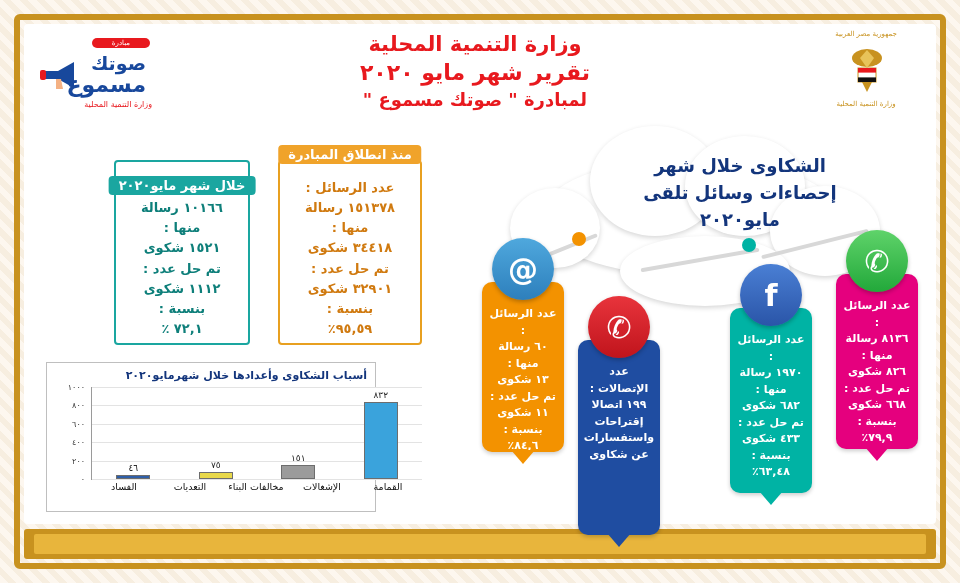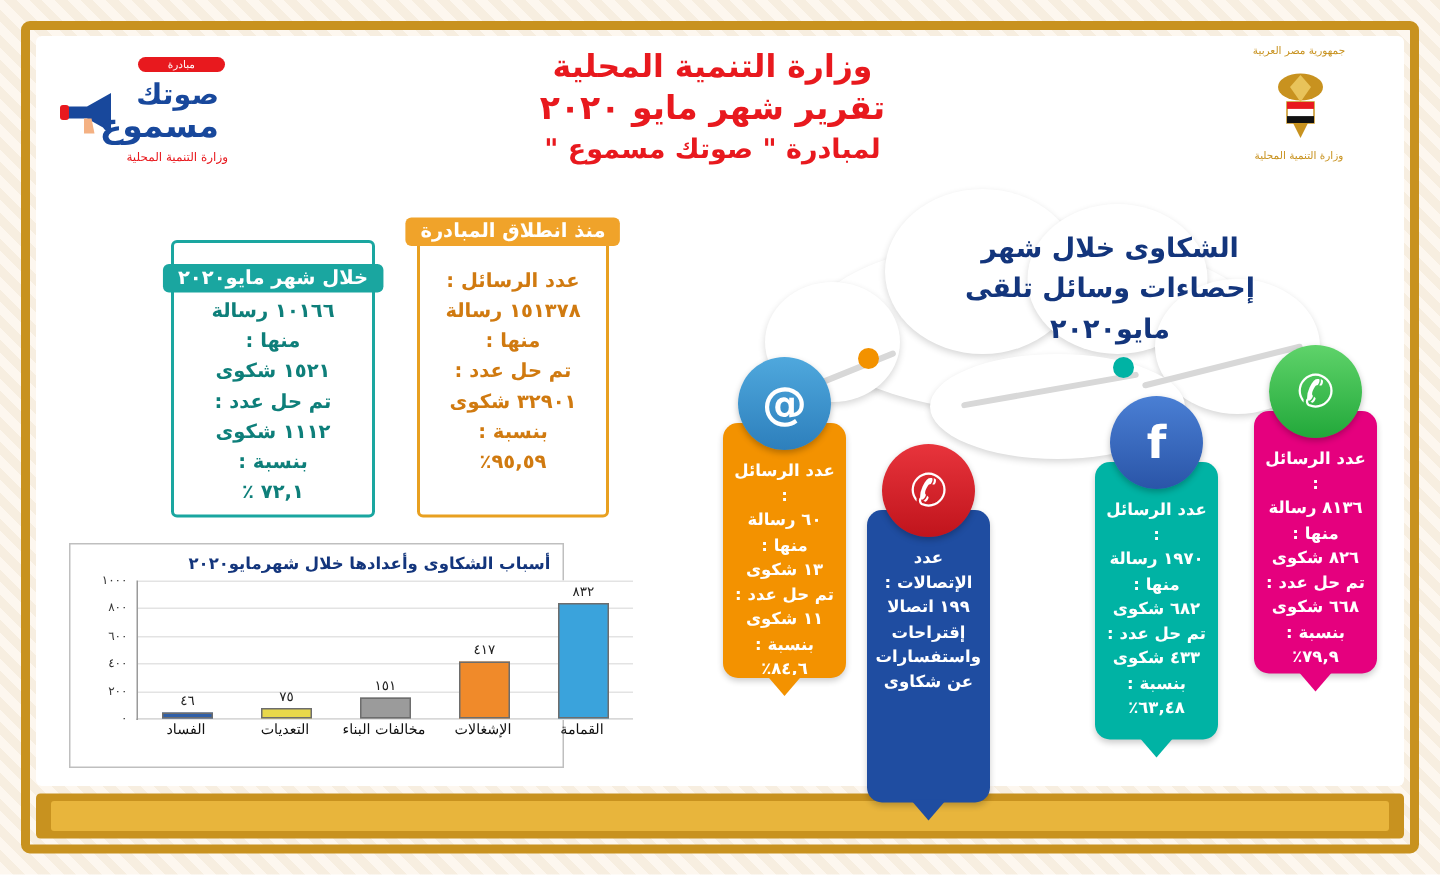--- a/index.html
+++ b/index.html
@@ -93,21 +93,21 @@
     padding:2px 10px;border-radius:4px;color:#fff;font-size:13px;font-weight:bold;
     white-space:nowrap;
   }
   .box .rows{
     padding:16px 8px 6px 8px;text-align:center;font-size:13px;line-height:1.55;
     font-weight:bold;
   }
   .box-may{left:114px;top:160px;width:136px;height:185px;border-color:#1aa6a0;}
   .box-may .tab{background:#1aa6a0;margin-top:31px;}
   .box-may .rows{color:#0e7f7a;}
-  .box-start{left:278px;top:160px;width:128px;height:185px;border-color:#e8a020;}
+  .box-start{left:278px;top:160px;width:144px;height:185px;border-color:#e8a020;}
   .box-start .tab{background:#f0a32a;}
   .box-start .rows{color:#d07a10;}
 
   
   .chart-panel{
     position:absolute;left:46px;top:362px;width:330px;height:150px;
     background:#fff;border:1px solid #bfbfbf;box-sizing:border-box;
   }
   .chart-title{
     position:absolute;right:8px;top:6px;font-size:11px;font-weight:bold;color:#13357c;
@@ -244,20 +244,21 @@
       <div>٧٢,١ ٪</div>
     </div>
   </div>
 
   <div class="box box-start">
     <div class="tab">منذ انطلاق المبادرة</div>
     <div class="rows">
       <div>عدد الرسائل :</div>
       <div>١٥١٣٧٨ رسالة</div>
       <div>منها :</div>
+      <div>٣٤٤١٨ شكوى</div>
       <div>تم حل عدد :</div>
       <div>٣٢٩٠١ شكوى</div>
       <div>بنسبة :</div>
       <div>٩٥,٥٩٪</div>
     </div>
   </div>
 
   <div class="chart-panel">
     <div class="chart-title">أسباب الشكاوى وأعدادها خلال شهرمايو٢٠٢٠</div>
     <div class="y-axis" id="yaxis">
@@ -276,24 +277,20 @@
           <div class="gridline" style="top: 36.8px;"></div>
           <div class="gridline" style="top: 18.4px;"></div>
           <div class="gridline" style="top: 0px;"></div>
         </div>
       <div class="bars" id="bars">
           <div class="bar-wrap">
             <div class="bar" style="height: 76.544px; background: rgb(58, 163, 220);"></div>
             <div class="bar-val" style="bottom: 78.544px;">٨٣٢</div>
           </div>
           <div class="bar-wrap">
-            <div class="bar" style="height: 38.364px; background: rgb(240, 138, 42);"></div>
-            <div class="bar-val" style="bottom: 40.364px;">٤١٧</div>
-          </div>
-          <div class="bar-wrap">
             <div class="bar" style="height: 13.892px; background: rgb(155, 155, 155);"></div>
             <div class="bar-val" style="bottom: 15.892px;">١٥١</div>
           </div>
           <div class="bar-wrap">
             <div class="bar" style="height: 6.9px; background: rgb(232, 216, 74);"></div>
             <div class="bar-val" style="bottom: 8.9px;">٧٥</div>
           </div>
           <div class="bar-wrap">
             <div class="bar" style="height: 4.232px; background: rgb(47, 95, 168);"></div>
             <div class="bar-val" style="bottom: 6.232px;">٤٦</div>

